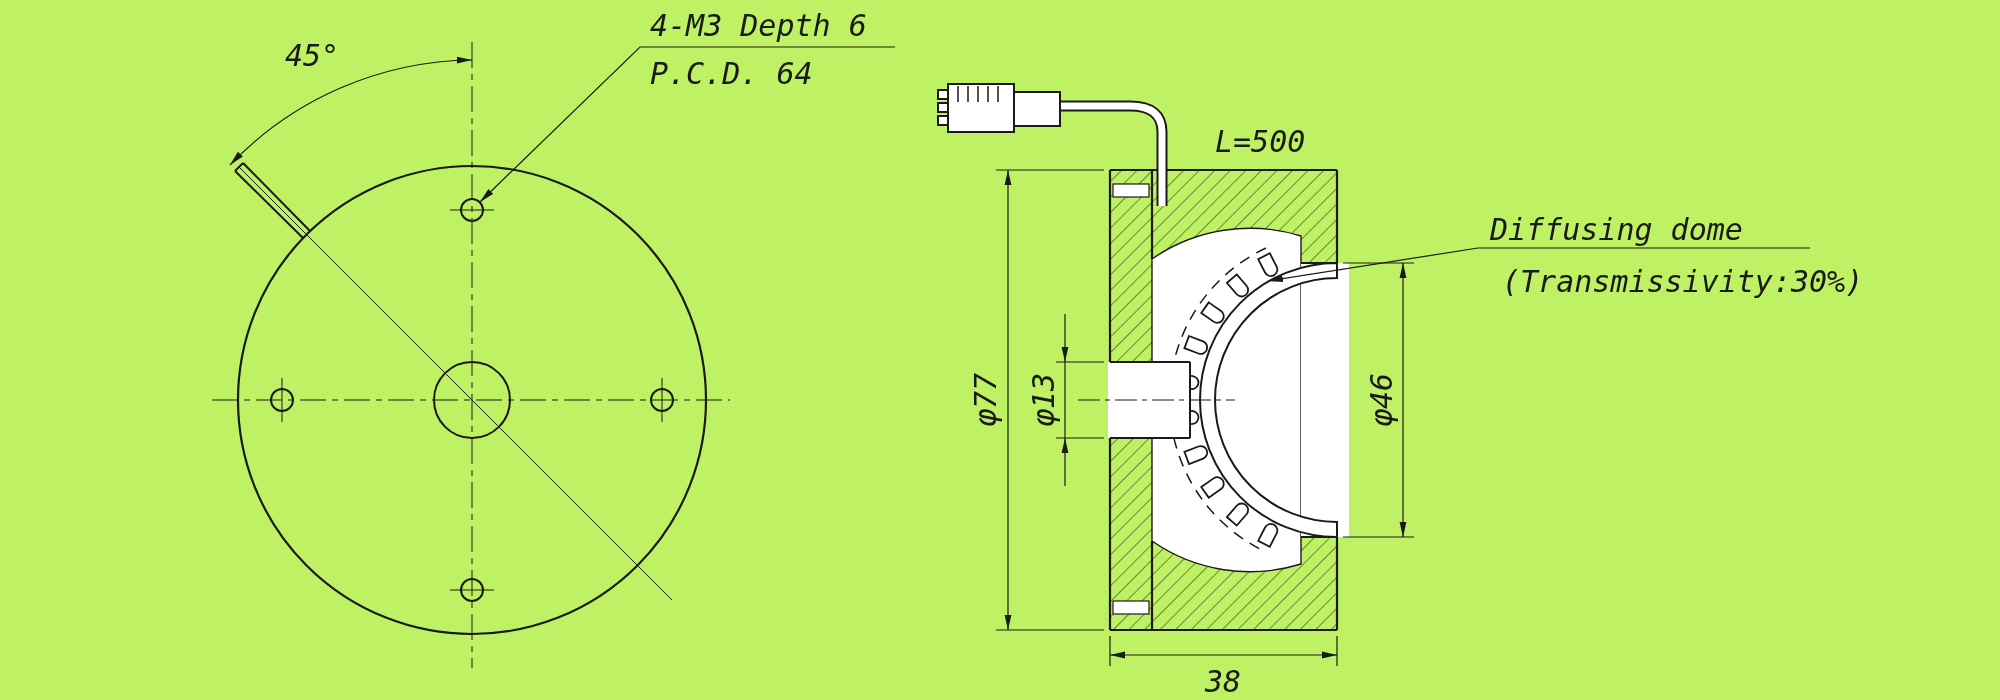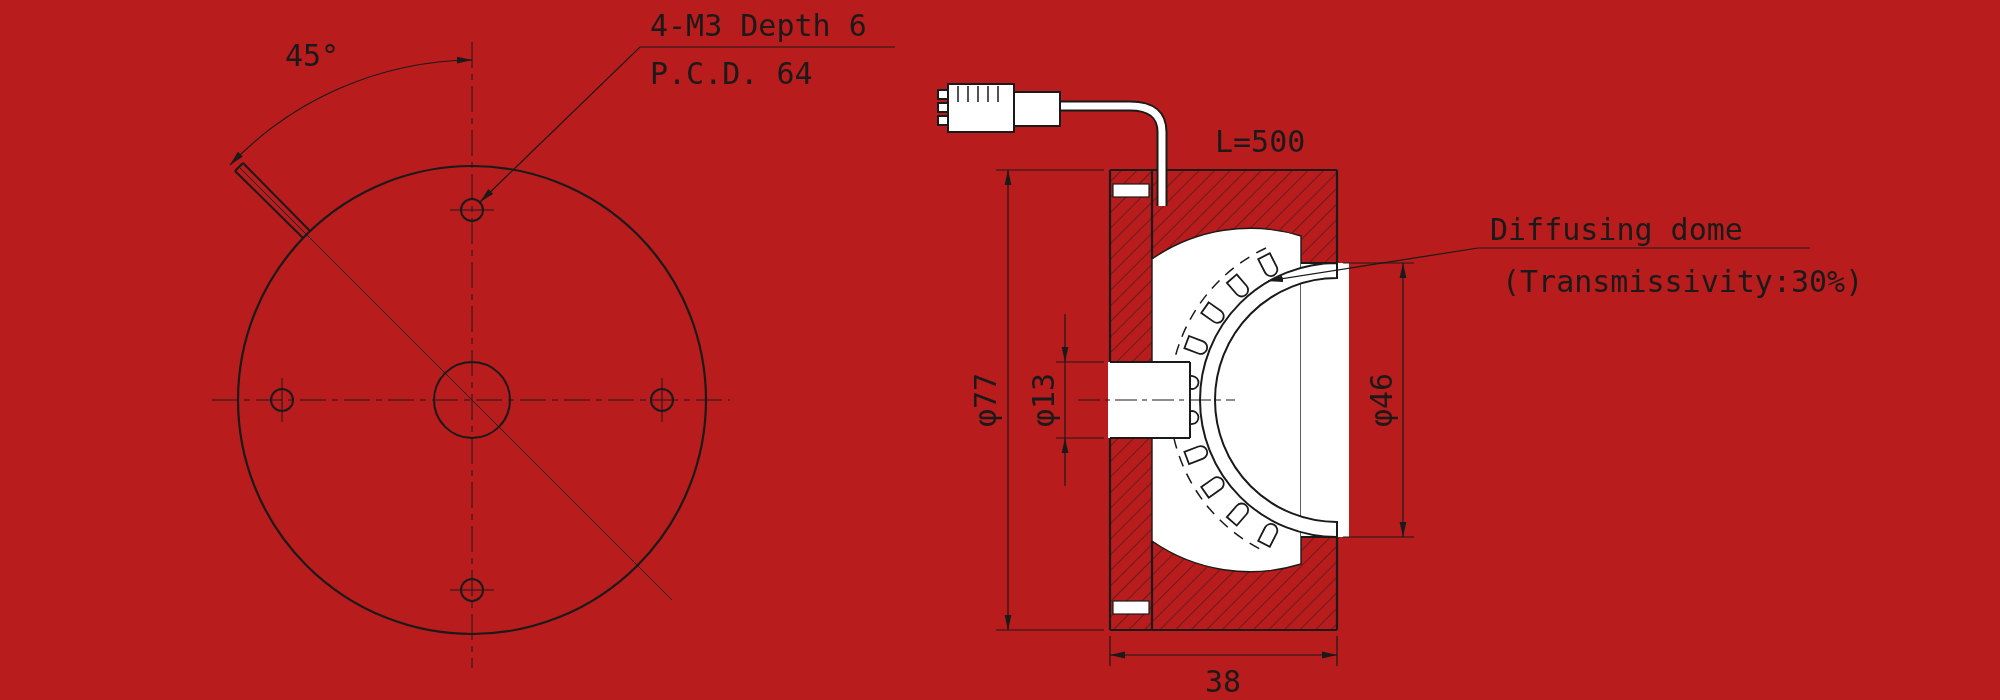--- a/index.html
+++ b/index.html
@@ -1,16 +1,16 @@
 <!DOCTYPE html>
 <html><head>
 <meta charset="utf-8">
 <style>
   html,body{margin:0;padding:0;background:#ffffff;}
-  .canvas{position:relative;width:2000px;height:700px;background:#b91c1c;overflow:hidden;}
+  .canvas{position:relative;width:2000px;height:700px;background:#bef264;overflow:hidden;font-style:italic;}
   svg{display:block;}
   text{font-family:"DejaVu Sans Mono","Liberation Mono",monospace;font-size:30px;fill:#1a1a1a;}
 </style>
 </head>
 <body>
 
 <div class="canvas">
 <svg width="2000" height="700" viewBox="0 0 2000 700">
   <defs>
     <marker id="arr" viewBox="0 0 16 8" refX="15" refY="4" markerWidth="16" markerHeight="8" orient="auto-start-reverse" markerUnits="userSpaceOnUse">

